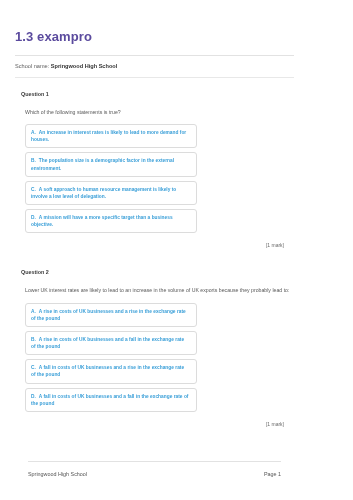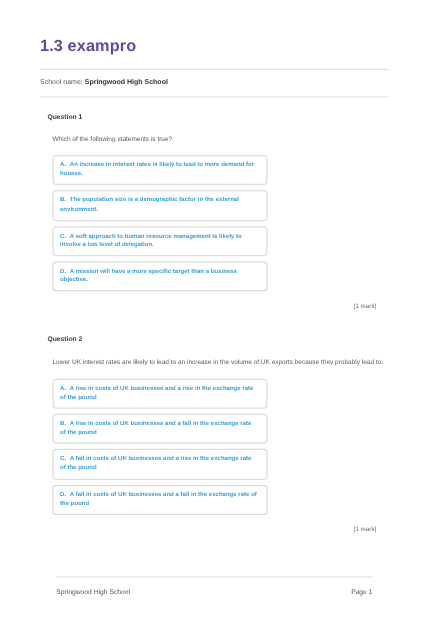--- a/index.html
+++ b/index.html
@@ -16,21 +16,20 @@
     position: relative;
   }
   .page {
     width: 309px;
     height: 500px;
     box-sizing: border-box;
     padding: 0 15px;
     position: relative;
     display: flex;
     flex-direction: column;
-    margin-left: 17px;
   }
   .doc-title {
     font-size: 13px;
     font-weight: bold;
     color: #5b4b9e;
     margin: 29px 0 0 0;
     letter-spacing: 0.1px;
     line-height: 1.2;
   }
   .rule {

